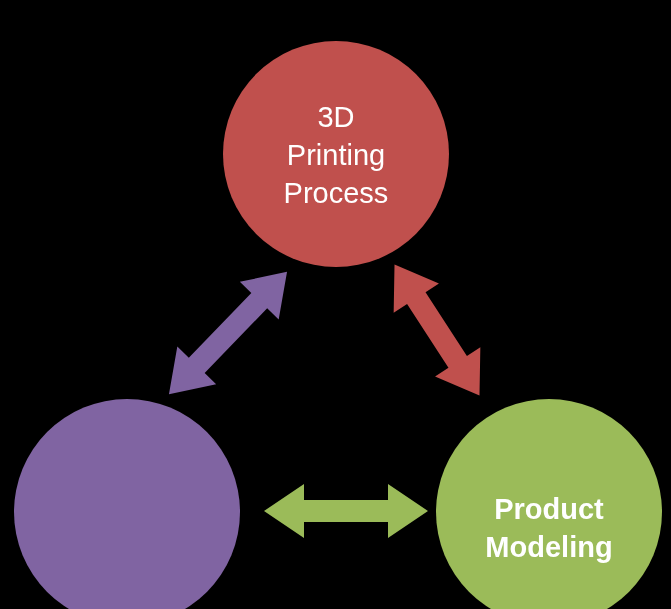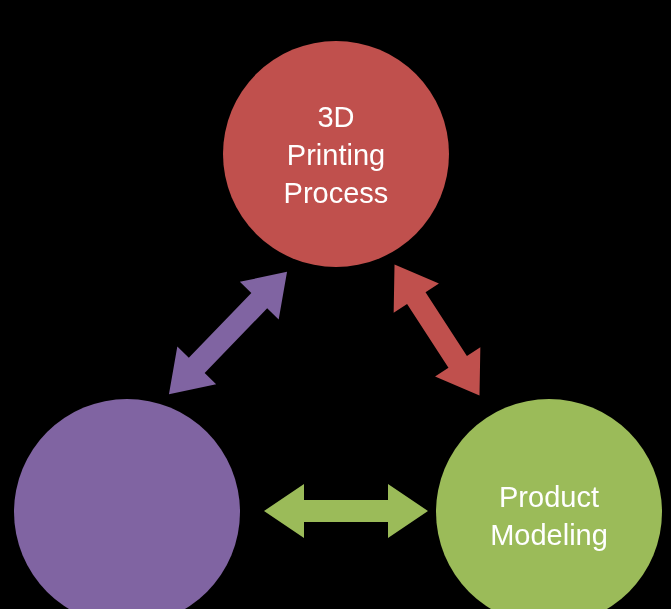--- a/index.html
+++ b/index.html
@@ -29,21 +29,21 @@
     width: 200px;
     text-align: center;
     color: #ffffff;
     font-size: 29px;
     line-height: 38px;
     white-space: pre-line;
     pointer-events: none;
   }
   .label-top    { left: 236px; top: 68px;  }
   .label-left   { left: 27px;  top: 444px; }
-  .label-right  { left: 449px; top: 448px; }
+  .label-right  { left: 449px; top: 460px; font-weight: bold; }
 </style>
 </head>
 <body style="background: rgb(0, 0, 0);">
 
 <div class="canvas">
 
   <svg width="671" height="609" viewBox="0 0 671 609">
 
     <path d="M -85 0 L -45 -27 L -45 -11 L 45 -11 L 45 -27 L 85 0 L 45 27 L 45 11 L -45 11 L -45 27 Z" transform="translate(228,303) rotate(134)" fill="#8064A2"></path>
 

